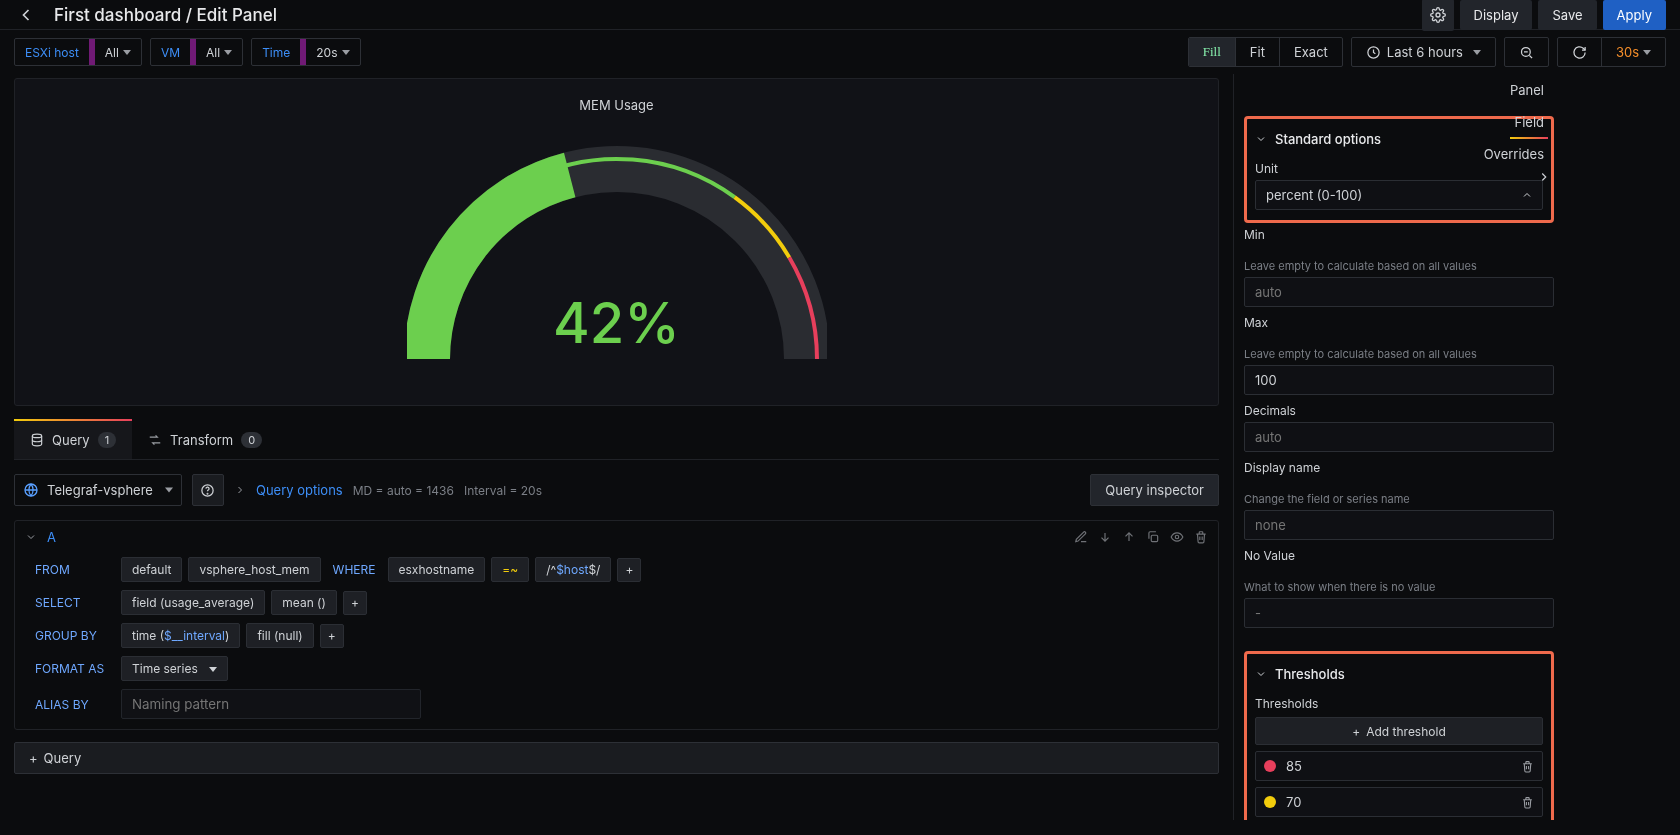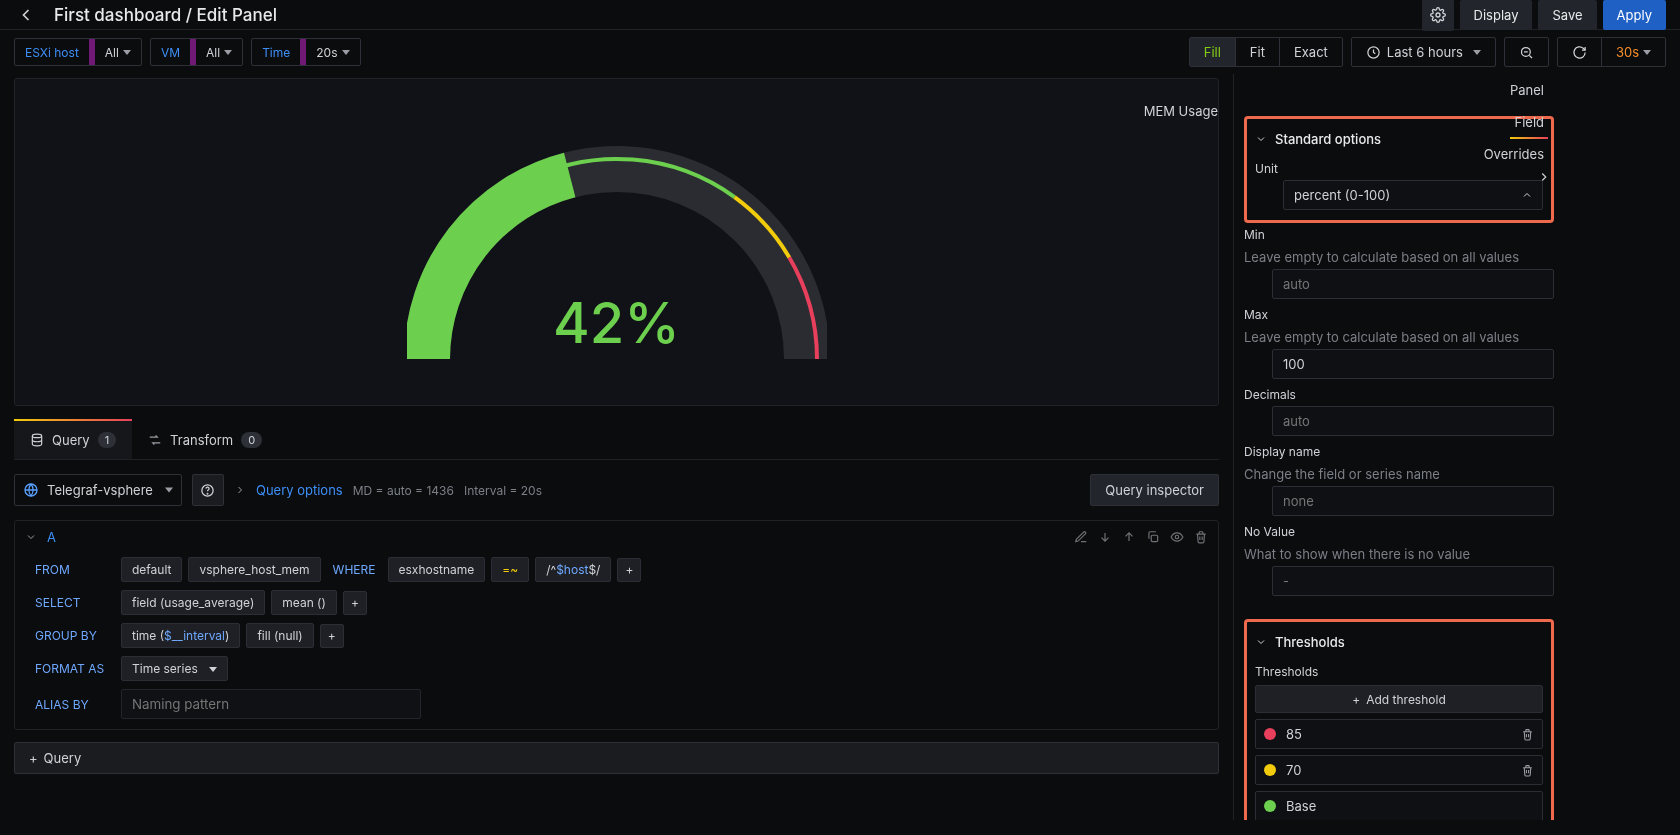--- a/index.html
+++ b/index.html
@@ -33,32 +33,32 @@
 
   
   .toolbar{height:44px;display:flex;align-items:center;padding:0 14px;gap:8px;}
   .pill-group{display:flex;border:1px solid #2d3036;border-radius:2px;overflow:hidden;height:28px;}
   .pill-group .seg{padding:0 10px;display:flex;align-items:center;font-size:12px;cursor:pointer;}
   .pill-group .seg.label{color:var(--blue-bright);}
   .pill-group .seg.value{color:var(--text);border-left:6px solid #701a75;}
   .spacer{flex:1;}
   .btn-group{display:flex;border:1px solid #2d3036;border-radius:2px;overflow:hidden;height:30px;}
   .btn-group .seg{padding:0 14px;display:flex;align-items:center;font-size:13px;cursor:pointer;}
-  .btn-group .seg.active{background:#22252b;color:#84cc16;}
+  .btn-group .seg.active{background:#22252b;color:#86efac;font-family:Liberation Serif, serif;}
   .btn-group .seg:not(:first-child){border-left:1px solid #2d3036;}
   .orange{color:#f58e2a;}
 
   
   .main{display:flex;height:calc(835px - 45px - 44px);}
   .left{width:1233px;display:flex;flex-direction:column;padding:0 14px 14px 14px;min-width:0;}
   .right{width:331px;display:flex;flex-direction:column;border-left:1px solid var(--panel-border);min-width:0;}
 
   
   .gauge-panel{height:328px;border:1px solid var(--panel-border);border-radius:3px;background:#111217;position:relative;text-align:center;margin-top:4px;}
-  .gauge-title{position:absolute;top:24px;left:0;right:0;text-align:right;font-size:13px;color:#cfd2d6;}
+  .gauge-title{position:absolute;top:18px;left:0;right:0;text-align:center;font-size:13px;color:#cfd2d6;}
   .gauge-wrap{position:absolute;left:50%;transform:translateX(-50%);top:40px;}
   .gauge-value{position:absolute;left:0;right:0;top:210px;font-size:56px;font-weight:500;color:var(--green);text-align:center;}
 
   
   .lower-tabs{display:flex;height:40px;margin-top:14px;border-bottom:1px solid var(--panel-border);}
   .lower-tabs .tab{padding:0 16px;display:flex;align-items:center;gap:8px;font-size:13px;color:var(--text);cursor:pointer;position:relative;}
   .lower-tabs .tab.active{background:#16171b;}
   .lower-tabs .tab.active::before{content:"";position:absolute;top:-1px;left:0;right:0;height:2px;background:linear-gradient(90deg,#f2cc0c,#e73f5c);}
   .badge{background:#2d3036;color:#cfd2d6;font-size:11px;border-radius:9px;padding:1px 7px;}
 
@@ -92,22 +92,22 @@
   .right-tabs .tab{padding:8px 14px;font-size:13px;color:var(--text);cursor:pointer;position:relative;}
   .right-tabs .tab.active::after{content:"";position:absolute;bottom:-1px;left:10px;right:10px;height:2px;background:linear-gradient(90deg,#f2cc0c,#e73f5c);}
   .right-tabs .expand{margin-left:auto;width:28px;height:28px;display:flex;align-items:center;justify-content:center;cursor:pointer;}
 
   .right-scroll{flex:1;overflow-y:auto;padding:4px 10px 21px 10px;}
   .right-scroll::-webkit-scrollbar{width:7px;} .right-scroll::-webkit-scrollbar-thumb{background:#2d3036;border-radius:3px;}
 
   .section-hdr{display:flex;align-items:center;gap:8px;height:28px;font-size:13px;color:#e8e9eb;font-weight:500;cursor:pointer;}
   .highlight-box{border:3px solid var(--orange-highlight);border-radius:4px;padding:6px 8px 10px 8px;margin-bottom:4px;}
   .field-label{font-size:12px;color:var(--text);margin-top:8px;}
-  .field-help{font-size:13px;color:var(--text-dim);margin-top:7px;}
-  .sel{position:relative;margin-top:4px;margin-left:28px;}
+  .field-help{font-size:11px;color:var(--text-dim);margin-top:17px;}
+  .sel{position:relative;margin-top:4px;}
   .sel select,.sel input{width:100%;height:30px;background:#0f1014;border:1px solid #2b2e34;border-radius:2px;color:var(--text);padding:0 28px 0 10px;font-size:13px;appearance:none;}
   .sel .chev{right:10px;}
   .threshold-row{display:flex;align-items:center;height:30px;background:#0f1014;border:1px solid #2b2e34;border-radius:2px;margin-top:6px;padding:0 8px;gap:10px;}
   .dot{width:12px;height:12px;border-radius:50%;}
   .threshold-row .val{flex:1;font-size:13px;color:var(--text);}
   .add-thresh{display:flex;align-items:center;justify-content:center;height:28px;background:#1e2025;border:1px solid #2b2e34;border-radius:2px;margin-top:6px;cursor:pointer;gap:6px;font-size:12px;}
 
   .caret-down{display:inline-block;width:0;height:0;border-left:4px solid transparent;border-right:4px solid transparent;border-top:5px solid #9a9da3;margin-left:4px;vertical-align:middle;}
 </style>
 </head>

